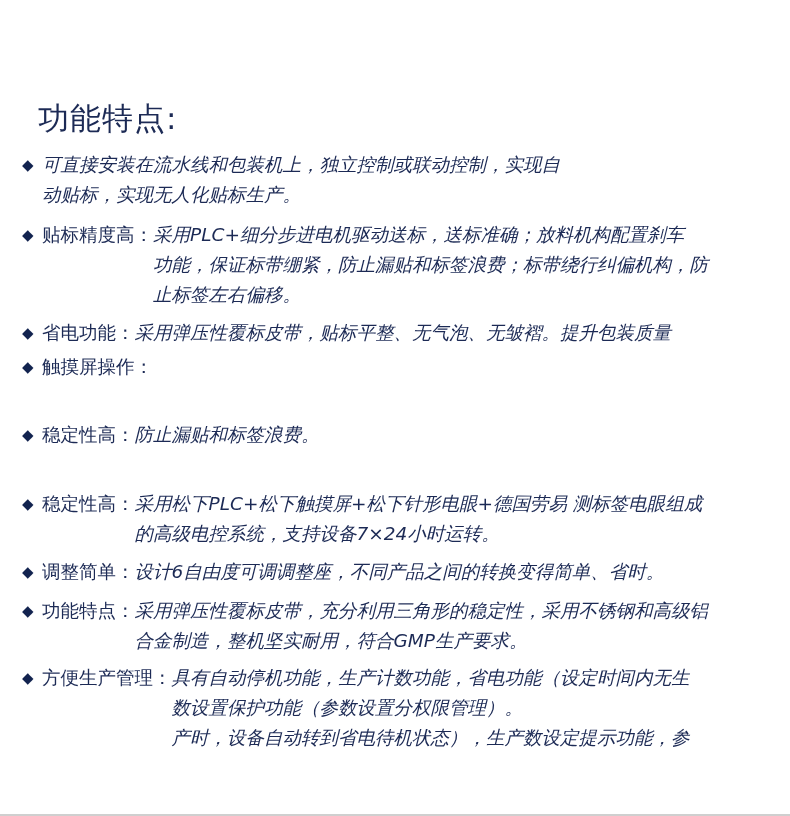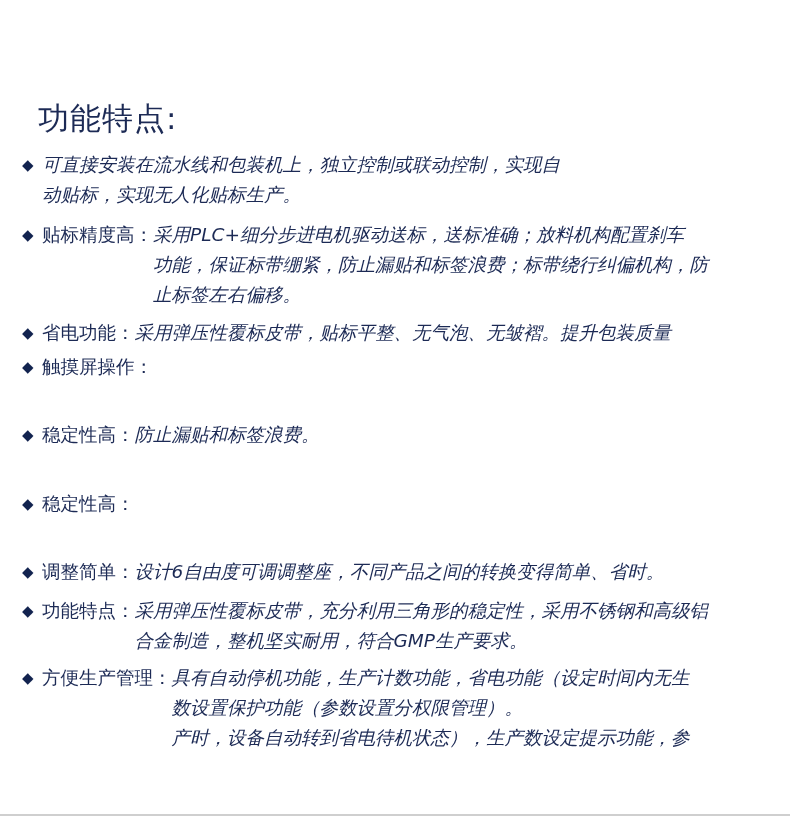--- a/index.html
+++ b/index.html
@@ -66,20 +66,24 @@
     <span class="lines">
       <span class="line">防止漏贴和标签浪费。</span>
     </span>
   </div>
 </div>
 
 <div class="item" style="top:489px">
   <div class="row">
     <span class="bullet">◆</span>
     <span class="label">稳定性高：</span>
+    <span class="lines">
+      <span class="line">采用松下PLC+松下触摸屏+松下针形电眼+德国劳易 测标签电眼组成</span>
+      <span class="line">的高级电控系统，支持设备7×24小时运转。</span>
+    </span>
   </div>
 </div>
 
 <div class="item" style="top:557px">
   <div class="row">
     <span class="bullet">◆</span>
     <span class="label">调整简单：</span>
     <span class="lines">
       <span class="line">设计6自由度可调调整座，不同产品之间的转换变得简单、省时。</span>
     </span>

